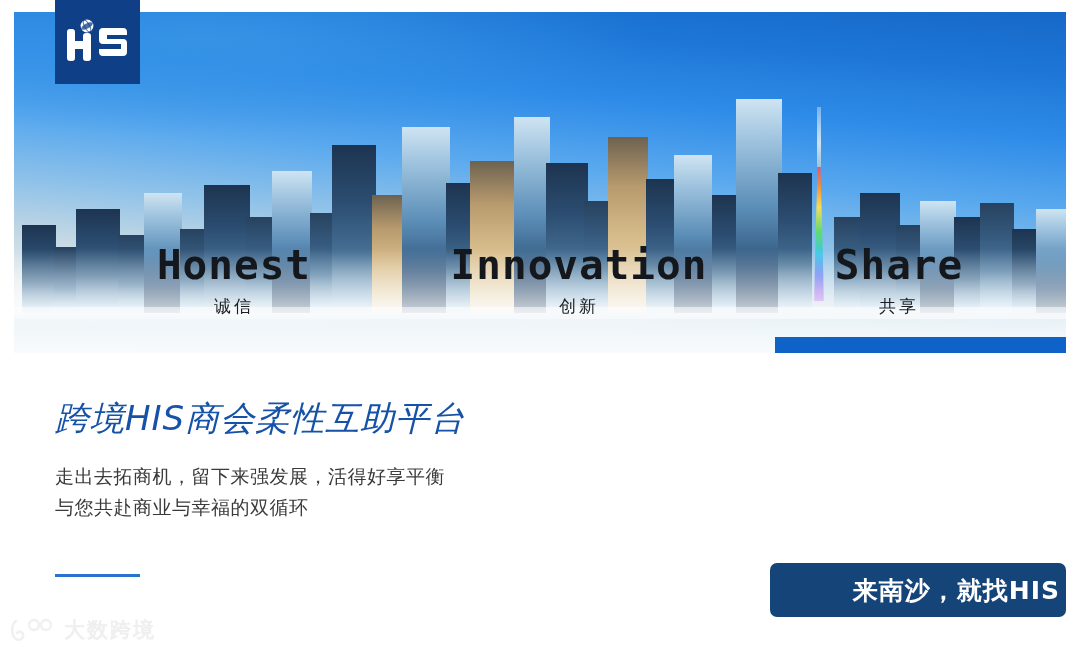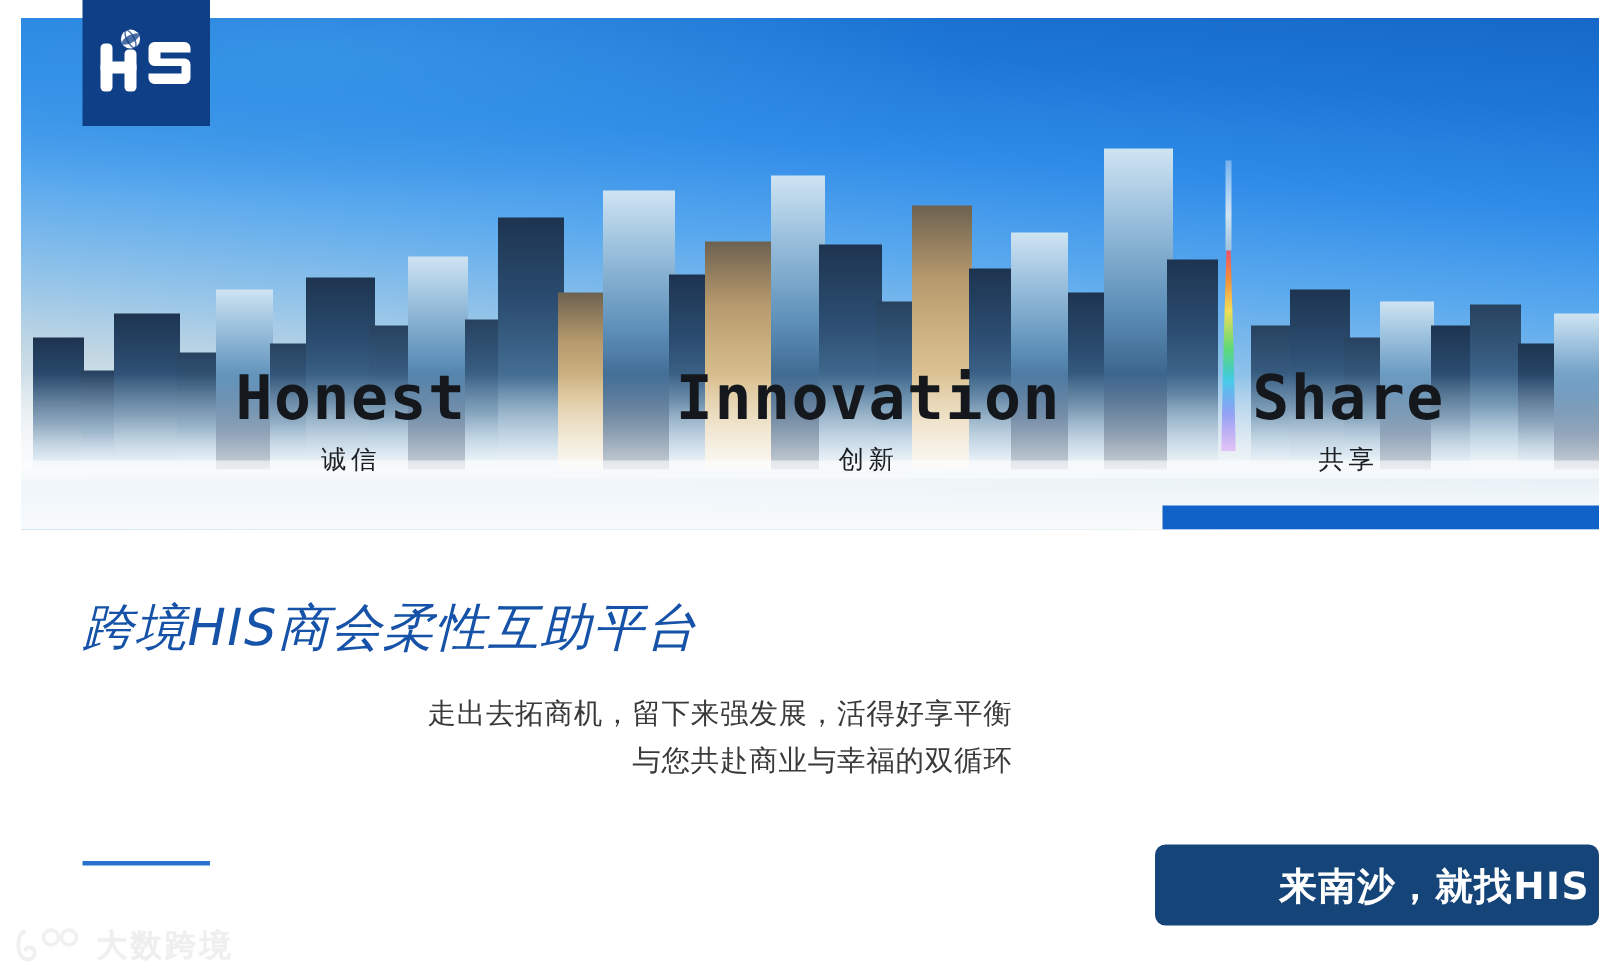--- a/index.html
+++ b/index.html
@@ -83,21 +83,21 @@
     position:absolute;left:55px;top:396px;
     font-family:"DejaVu Sans","Liberation Sans",sans-serif;
     font-size:34px;font-weight:400;font-style:italic;letter-spacing:1px;
     color:#1552a8;white-space:nowrap;text-align:right;
   }
   .body-copy{
     position:absolute;left:55px;top:461px;width:620px;
     font-family:"DejaVu Serif","Liberation Serif",serif;
     font-size:19px;line-height:1.62;color:#3a3a3a;letter-spacing:.5px;
   }
-  .body-copy div{white-space:nowrap;text-align:right;}
+  .body-copy div{white-space:nowrap;}
 
   .rule{
     position:absolute;left:55px;top:574px;width:85px;height:3px;background:#2a72cf;
   }
 
   .cta{
     position:absolute;left:770px;top:563px;width:296px;height:54px;
     background:#154478;border-radius:7px;border:none;cursor:pointer;
     display:flex;align-items:center;justify-content:flex-end;
   }

